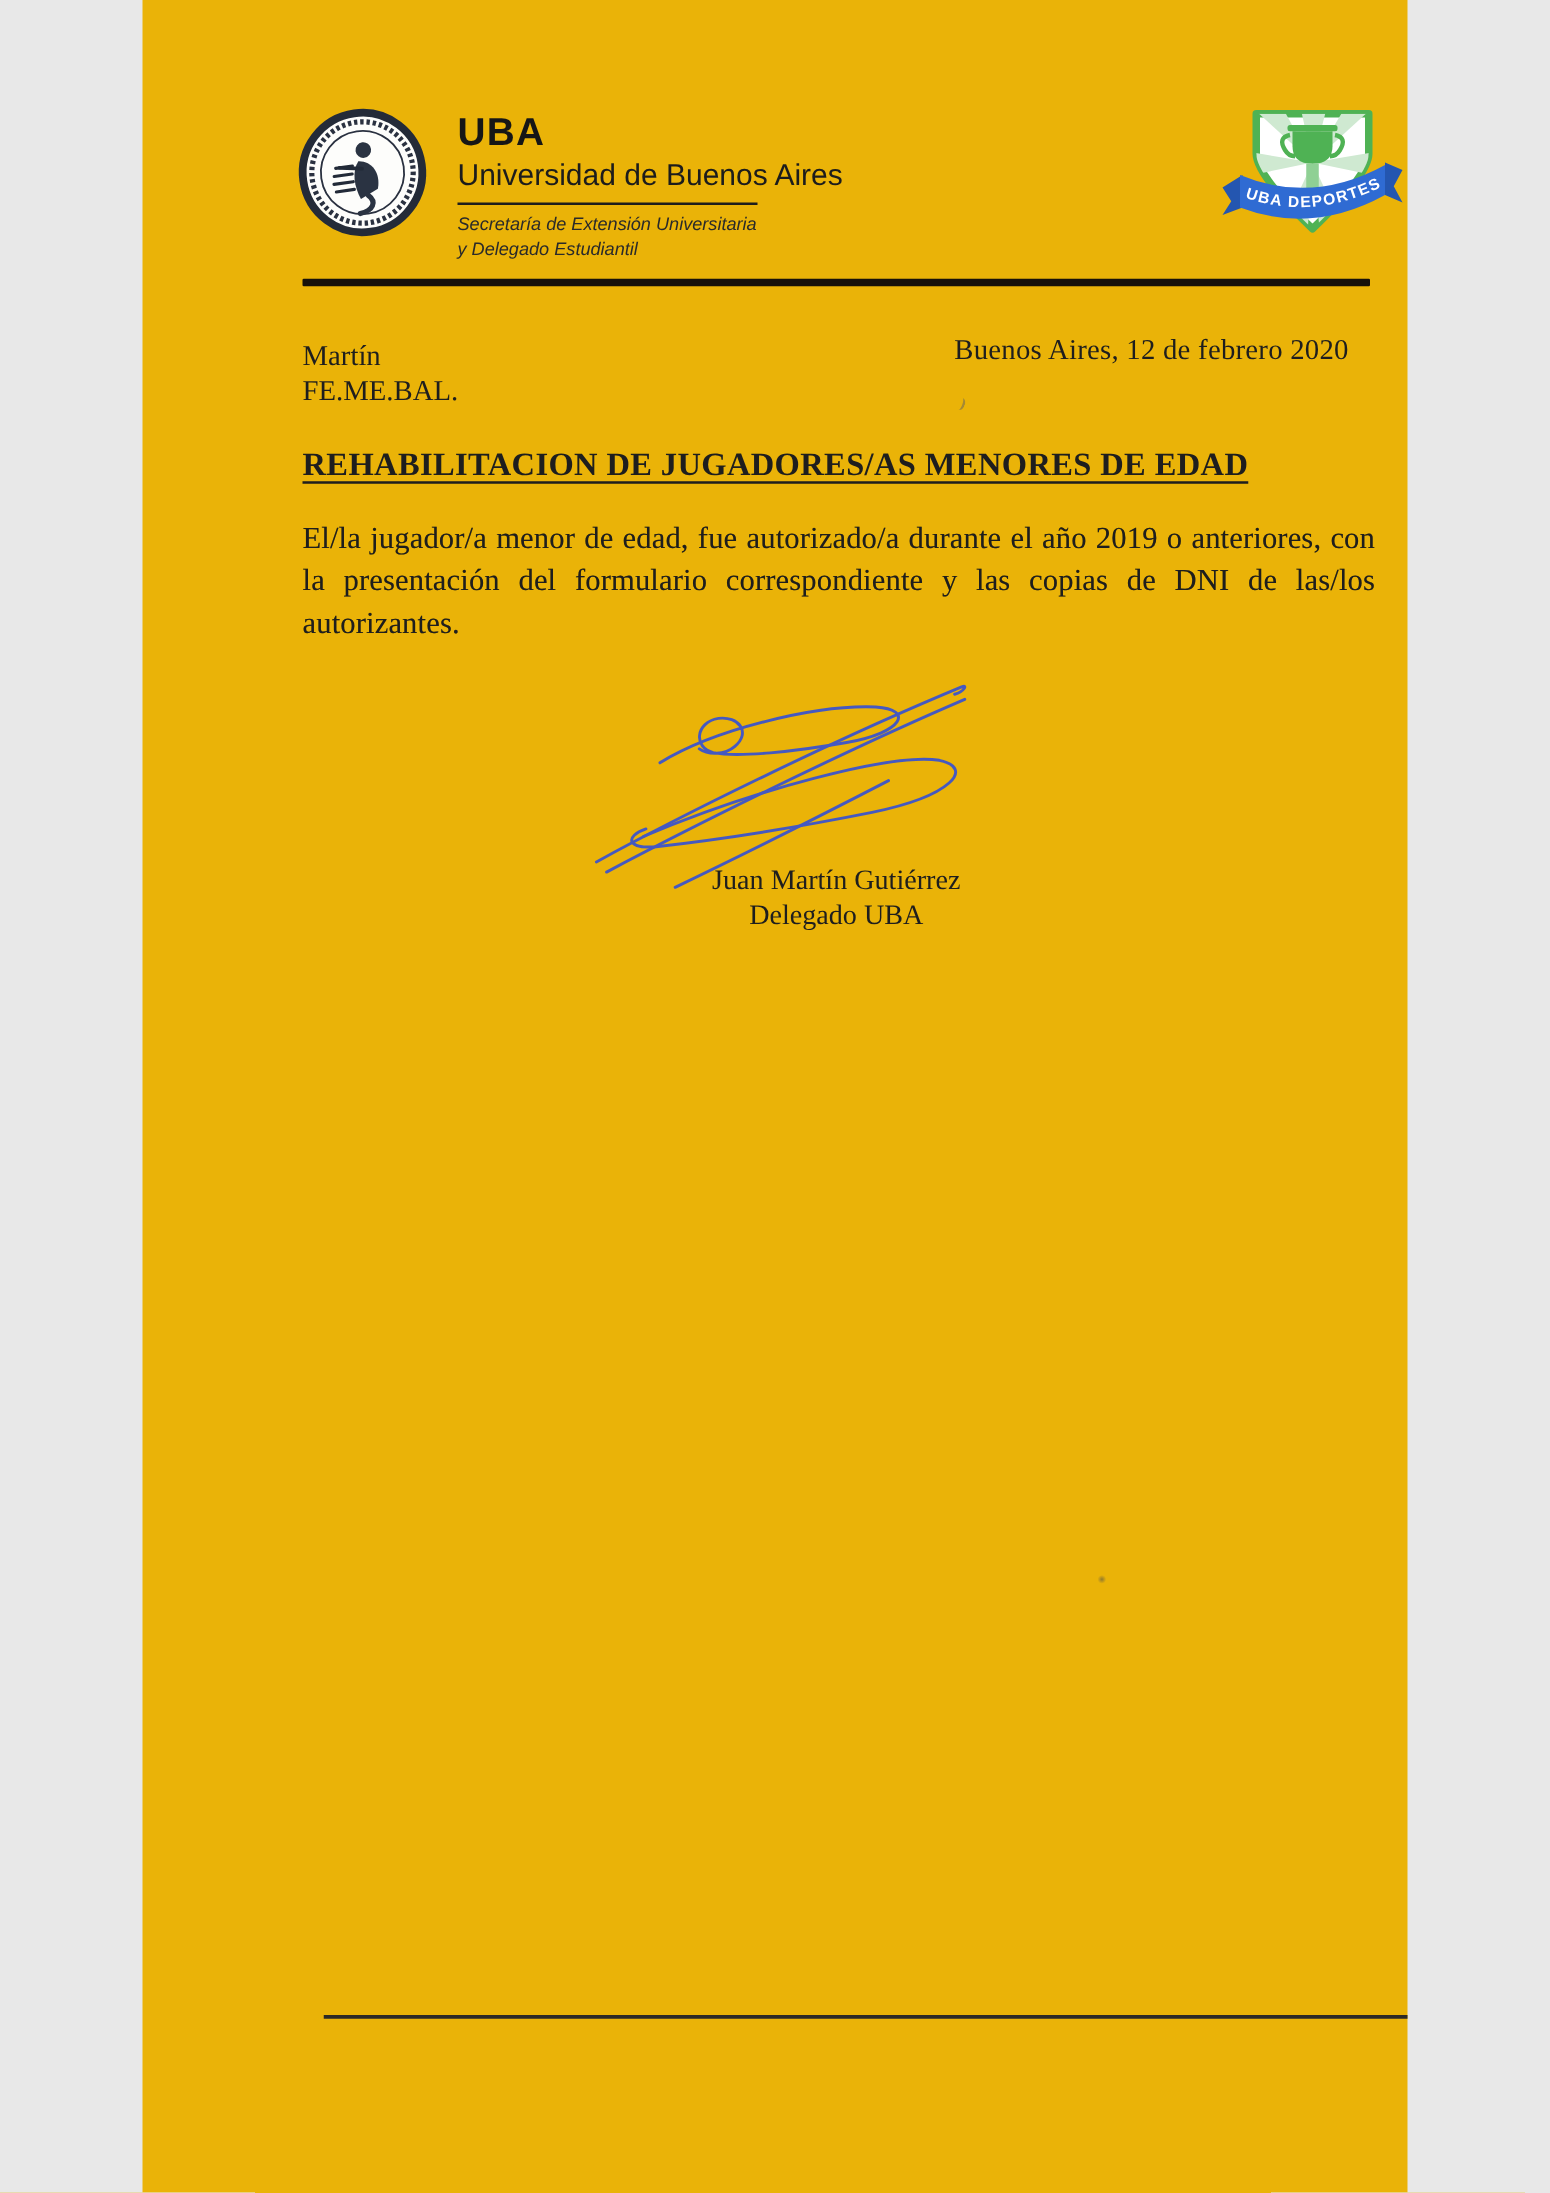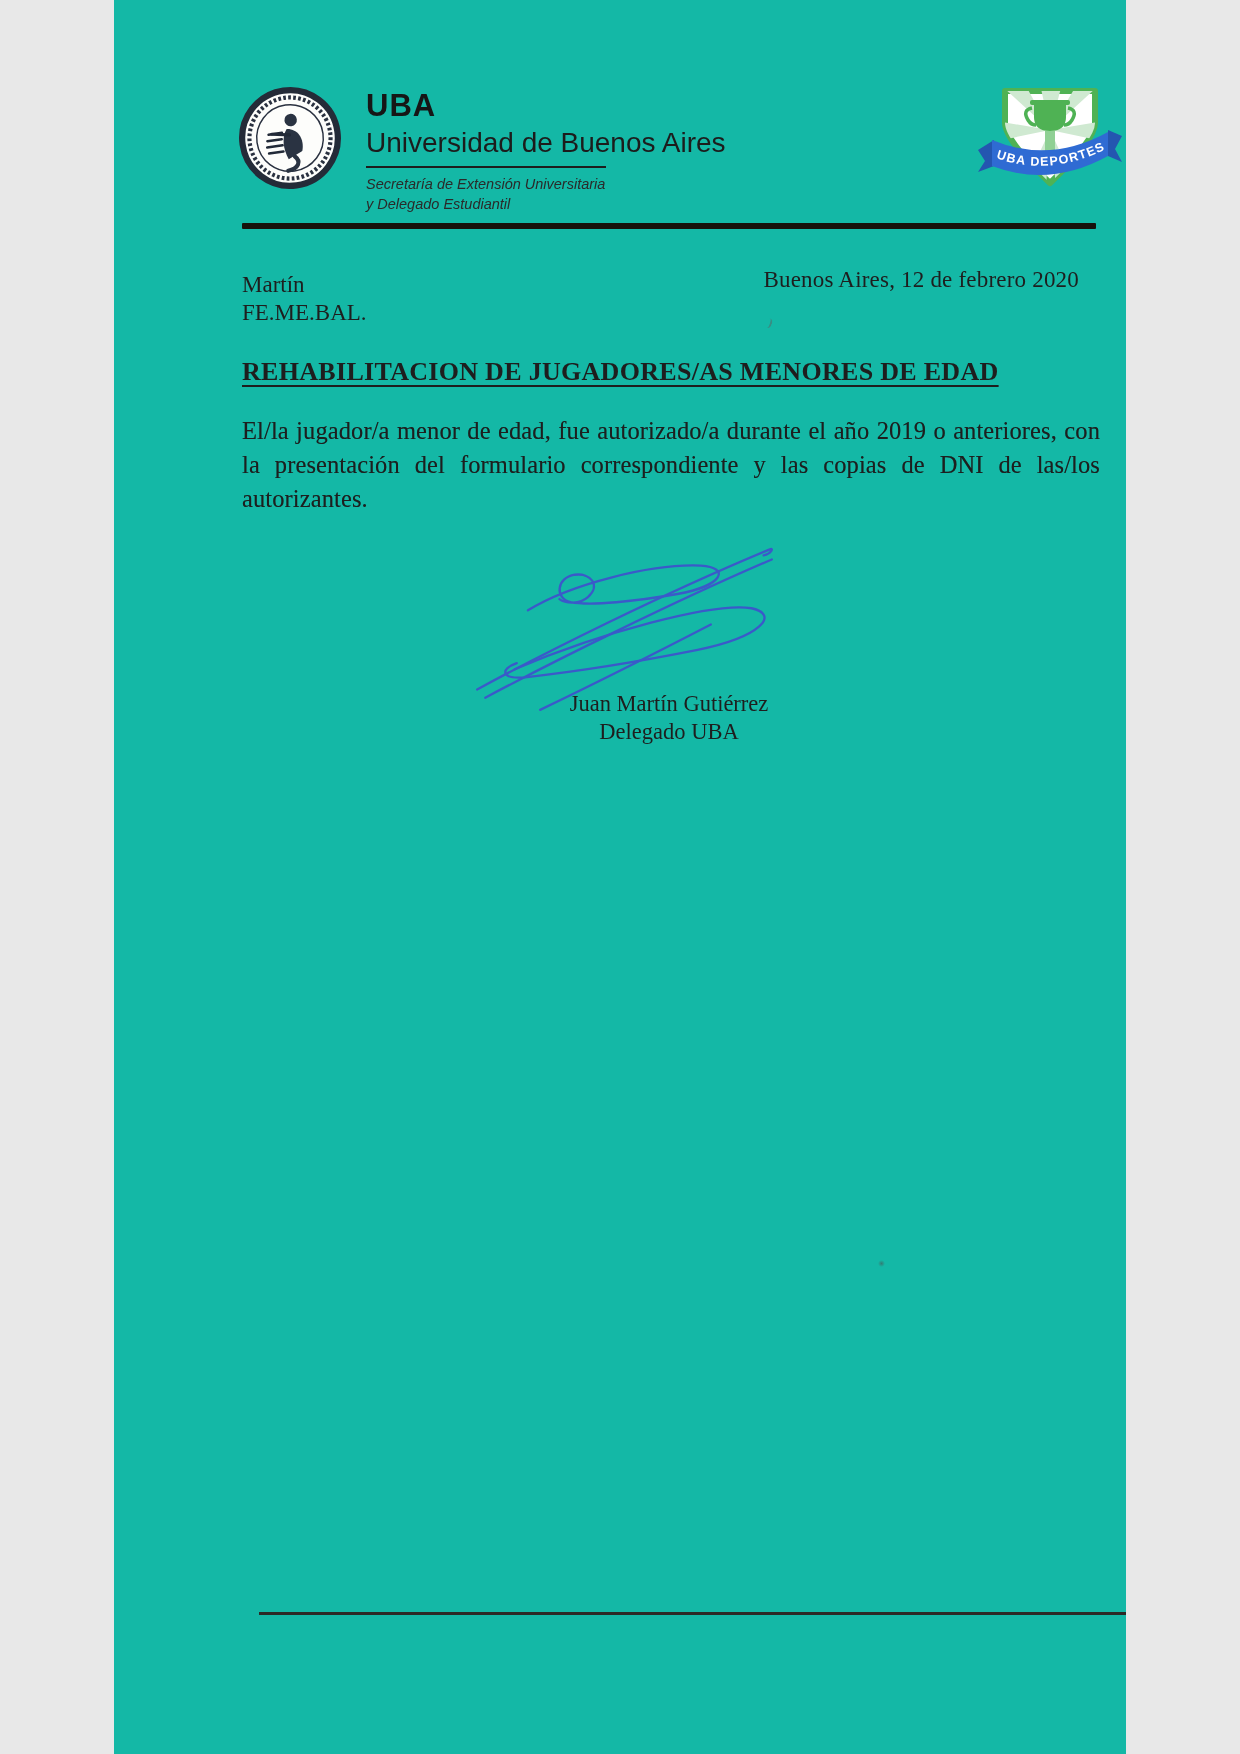--- a/index.html
+++ b/index.html
@@ -1,27 +1,27 @@
 <!DOCTYPE html>
 <html><head>
 <meta charset="utf-8">
 <style>
   * { margin:0; padding:0; box-sizing:border-box; }
   html,body { background:#e8e8e8; }
   .page {
     position:relative; width:1012px; height:1754px; margin:0 auto;
-    background:#14b8a6; overflow:hidden;
+    background:#eab308; overflow:hidden;
     font-family:"Liberation Serif", serif; color:#1e1e1e;padding-left:28px;
   }
 
   
   .seal { position:absolute; left:124px; top:82px; width:104px; height:112px; transform:rotate(-8deg); }
   .brand { position:absolute; left:252px; top:90px; font-family:"Liberation Sans", sans-serif; color:#161616; }
   .brand-acronym { font-size:31px; font-weight:700; letter-spacing:1px; line-height:1.05; }
-  .brand-univ { font-size:28px; font-weight:400; margin-top:4px; color:#1c1c1c; }
+  .brand-univ { font-size:24px; font-weight:400; margin-top:4px; color:#1c1c1c; }
   .brand-divider { width:240px; height:2px; background:#1d1d1d; margin:7px 0 6px; }
   .brand-sec { font-size:14.5px; line-height:1.4; color:#2a2a2a;font-style:italic; }
 
   .badge { position:absolute; left:860px; top:78px; width:152px; height:132px; }
 
   .rule-top { position:absolute; left:128px; top:223px; width:854px; height:6px; background:#17110a; border-radius:1px; }
 
   
   .date-line { position:absolute; left:128px; top:243px; width:837px; text-align:right; font-size:23px; letter-spacing:.2px;margin-top:24px; }
   .recipient { position:absolute; left:128px; top:271px; font-size:23px; line-height:28px; }

